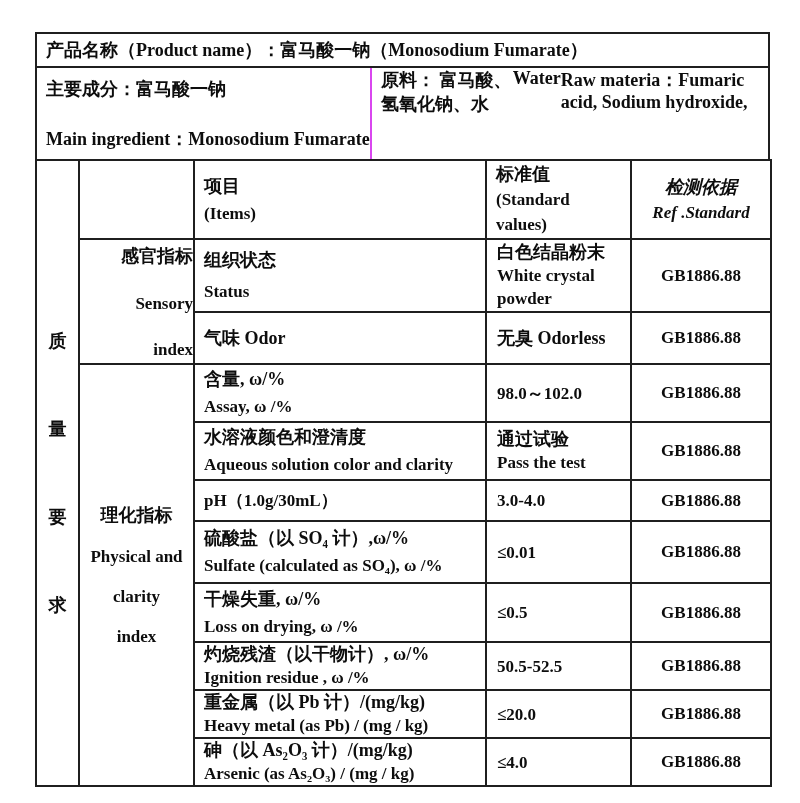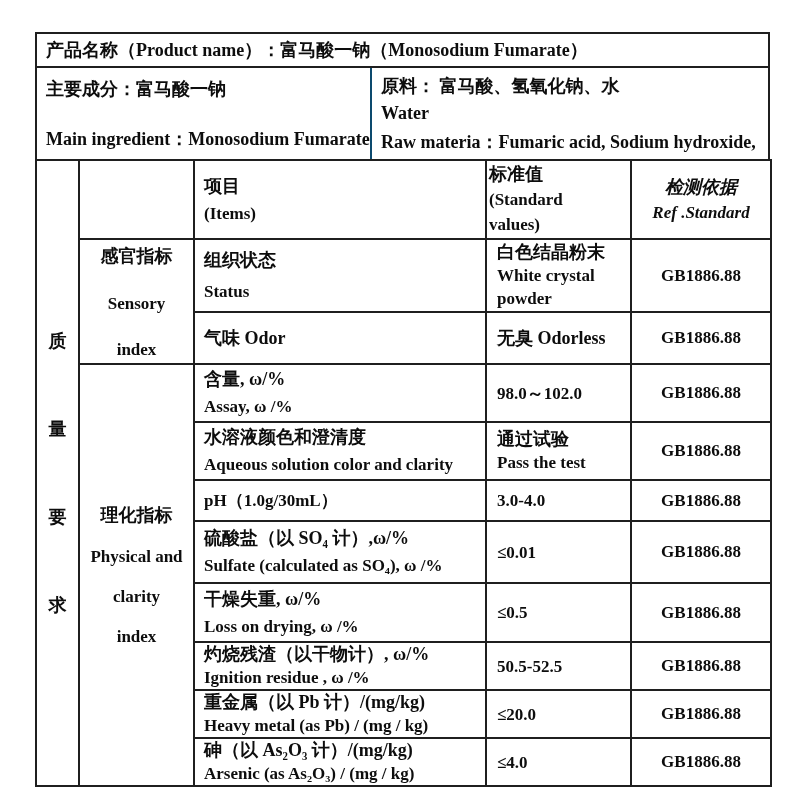--- a/index.html
+++ b/index.html
@@ -11,54 +11,54 @@
   .doc { position:absolute; left:35px; top:32px; width:735px; }
   .rowA {
     box-sizing:border-box; border:2px solid #1f1f1f; height:36px;
     display:flex; align-items:center; padding-left:9px; font-size:18px;
   }
   .rowB {
     box-sizing:border-box; border:2px solid #1f1f1f; border-top:none; border-bottom:none;
     height:91px; display:flex;
   }
   .cell-ingredient {
-    width:335px; box-sizing:border-box; border-right:2px solid #0c4a6e;
+    width:335px; box-sizing:border-box; border-right:2px solid #d946ef;
     display:flex; flex-direction:column; justify-content:center; gap:26px;
     padding-left:9px; font-size:18px;
   }
   .cell-raw {
-    flex:1; display:flex; flex-direction:column; justify-content:space-evenly;
+    flex:1; display:flex; flex-direction:row; justify-content:space-evenly;
     padding-left:9px; font-size:18px;
   }
   table.main { border-collapse:collapse; table-layout:fixed; width:735px; }
   table.main td {
     border:2px solid #1f1f1f; box-sizing:border-box;
     vertical-align:middle; padding:0; font-size:17px;
   }
   col.c1{width:43px} col.c2{width:115px} col.c3{width:292px} col.c4{width:145px} col.c5{width:140px}
   tr.r0 td{height:79px} tr.r1 td{height:73px} tr.r2 td{height:52px} tr.r3 td{height:58px}
   tr.r4 td{height:55px} tr.r5 td{height:41px} tr.r6 td{height:62px} tr.r7 td{height:59px}
   tr.r8 td{height:47px} tr.r9 td{height:46px} tr.r10 td{height:42px}
   td.qual .vl {
     display:flex; flex-direction:column; align-items:center; justify-content:center;
     gap:70px; font-size:18px; line-height:1;
   }
   td.cat { text-align:center; }
   td.cat .grp { display:flex; flex-direction:column; align-items:center; justify-content:center; }
-  td.cat .grp.sensory { gap:26px; }
+  td.cat .grp.sensory { gap:26px;align-items:flex-end; }
   td.cat .grp.physchem { gap:20px; }
   td.item { text-align:left; }
   td.item div { padding-left:9px; line-height:28px; }
   tr.r1 td.item div { line-height:32px; }
   tr.r8 td.item div, tr.r9 td.item div, tr.r10 td.item div { line-height:23px; }
   td.val { text-align:left; }
   td.val div { padding-left:10px; line-height:23px; }
   td.ref { text-align:center;margin-left:39px; }
   td.head-items div { padding-left:9px; line-height:27px; }
-  td.head-std div { padding-left:2px; line-height:25px; }
+  td.head-std div { padding-left:9px; line-height:25px; }
   td.head-ref { text-align:center; }
   td.head-ref div { line-height:25px;font-style:italic; }
   .zh { font-size:18px; }
 </style>
 </head>
 <body>
 
 <div class="page">
   <div class="doc">
 

